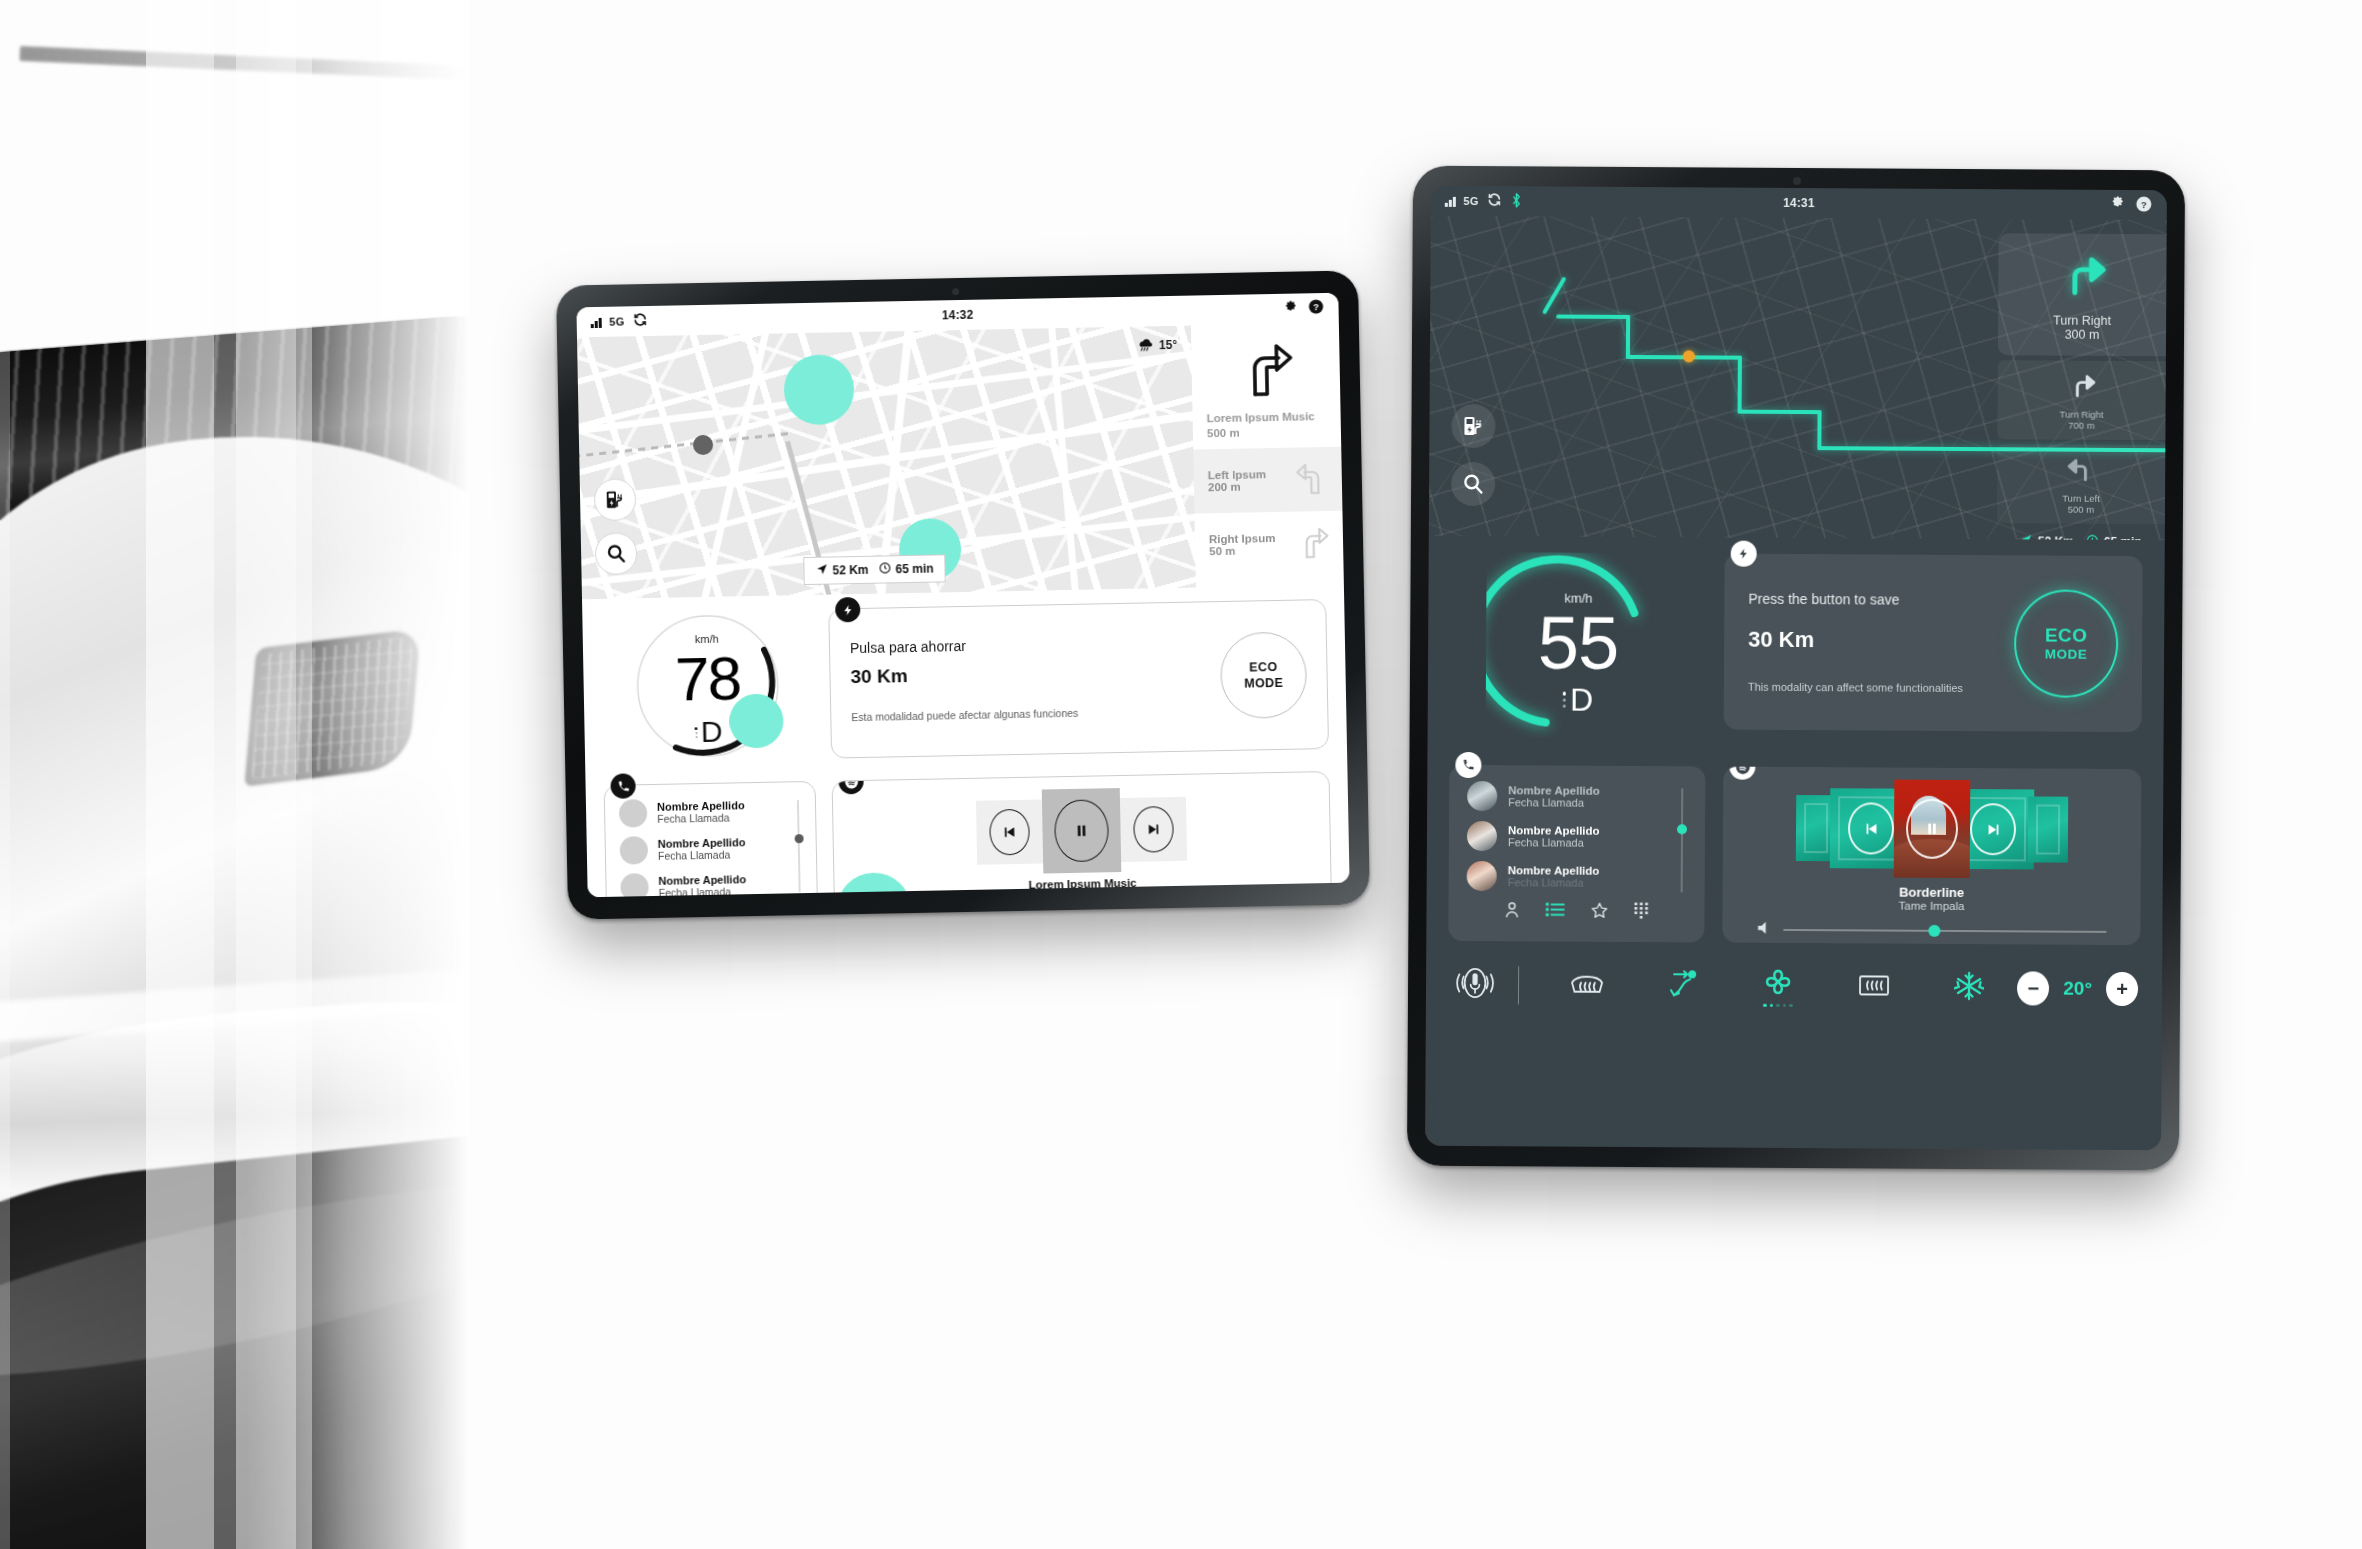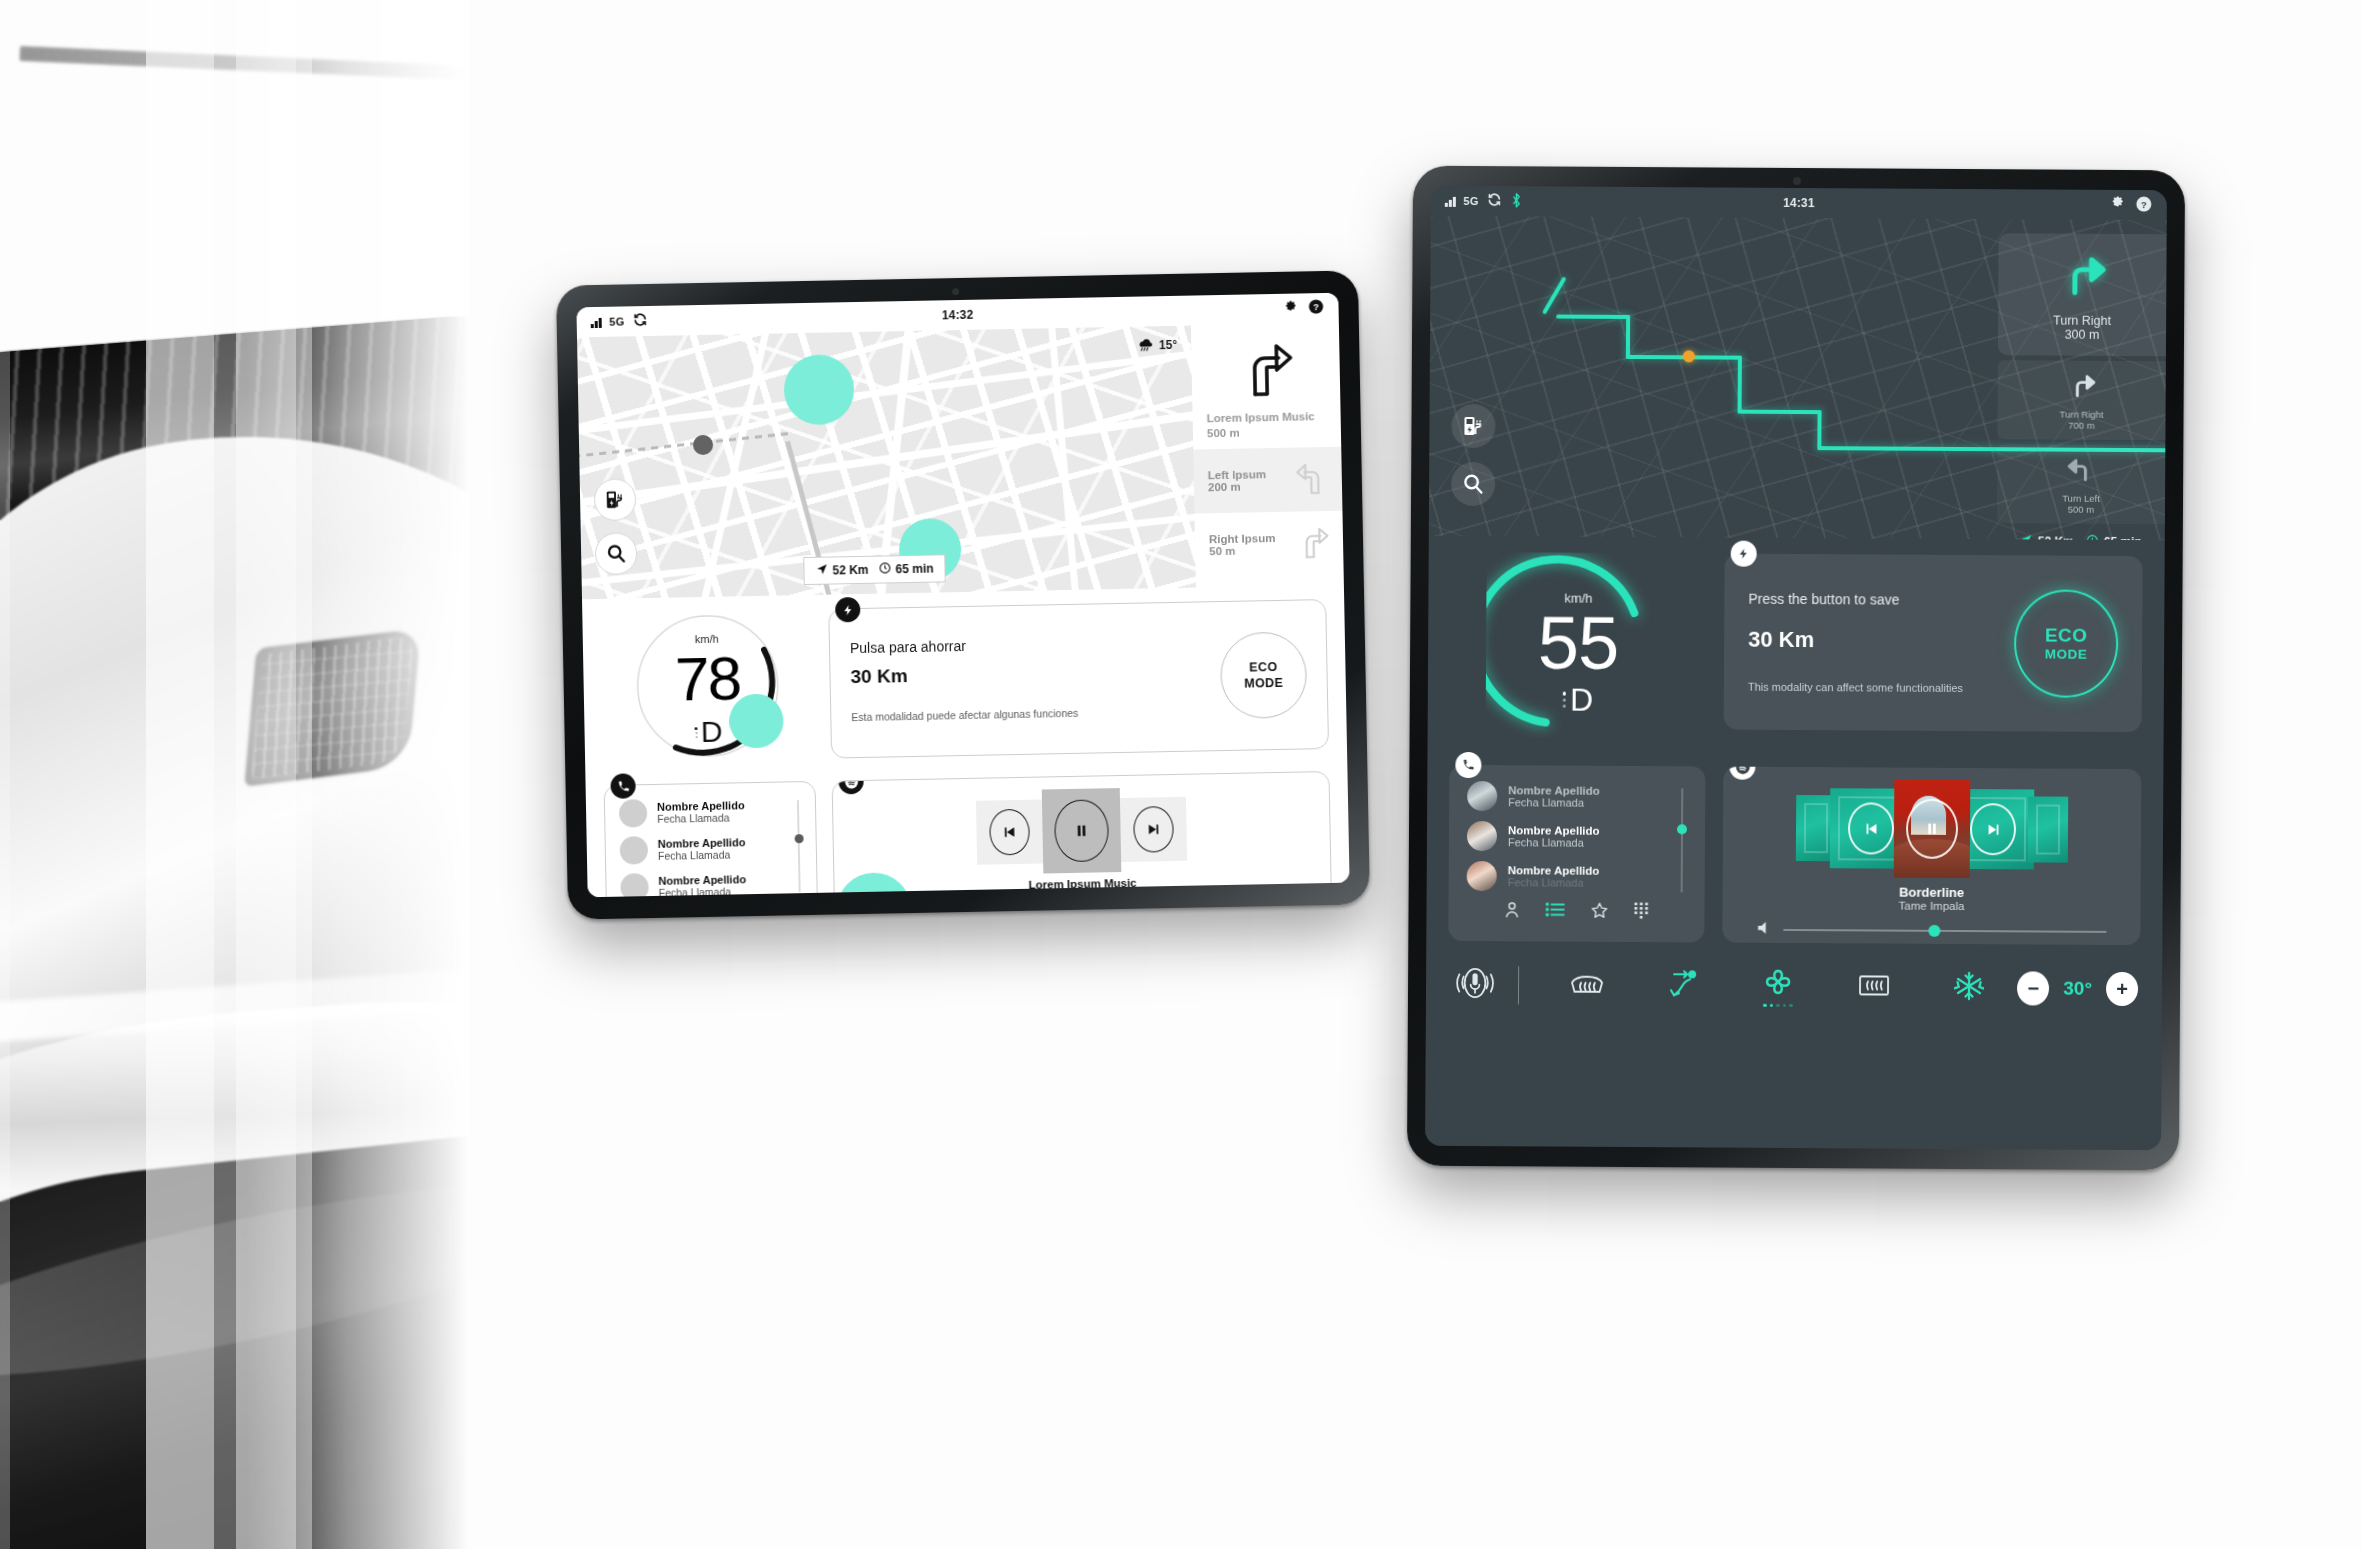--- a/index.html
+++ b/index.html
@@ -960,21 +960,21 @@
               <span>
             <svg width="30" height="30" viewBox="0 0 30 30" fill="none" stroke="#2BE3BB" stroke-width="2.3" stroke-linecap="round">
               <path d="M15 2v26M4 8l22 14M26 8L4 22"></path>
               <path d="M11.5 4.5L15 8l3.5-3.5M11.5 25.5L15 22l3.5 3.5"></path>
               <path d="M3.5 11.2l1.2 4.6-4.2 1.6M26.5 11.2l-1.2 4.6 4.2 1.6"></path>
             </svg>
           </span>
             </div>
           <div class="dtemp-group">
             <div class="dround-btn">−</div>
-            <div class="dtemp-val">30°</div>
+            <div class="dtemp-val">20°</div>
             <div class="dround-btn">+</div>
           </div>
         </div>
 
       </div>
     </div>
   </div>
 
 </div>
 

